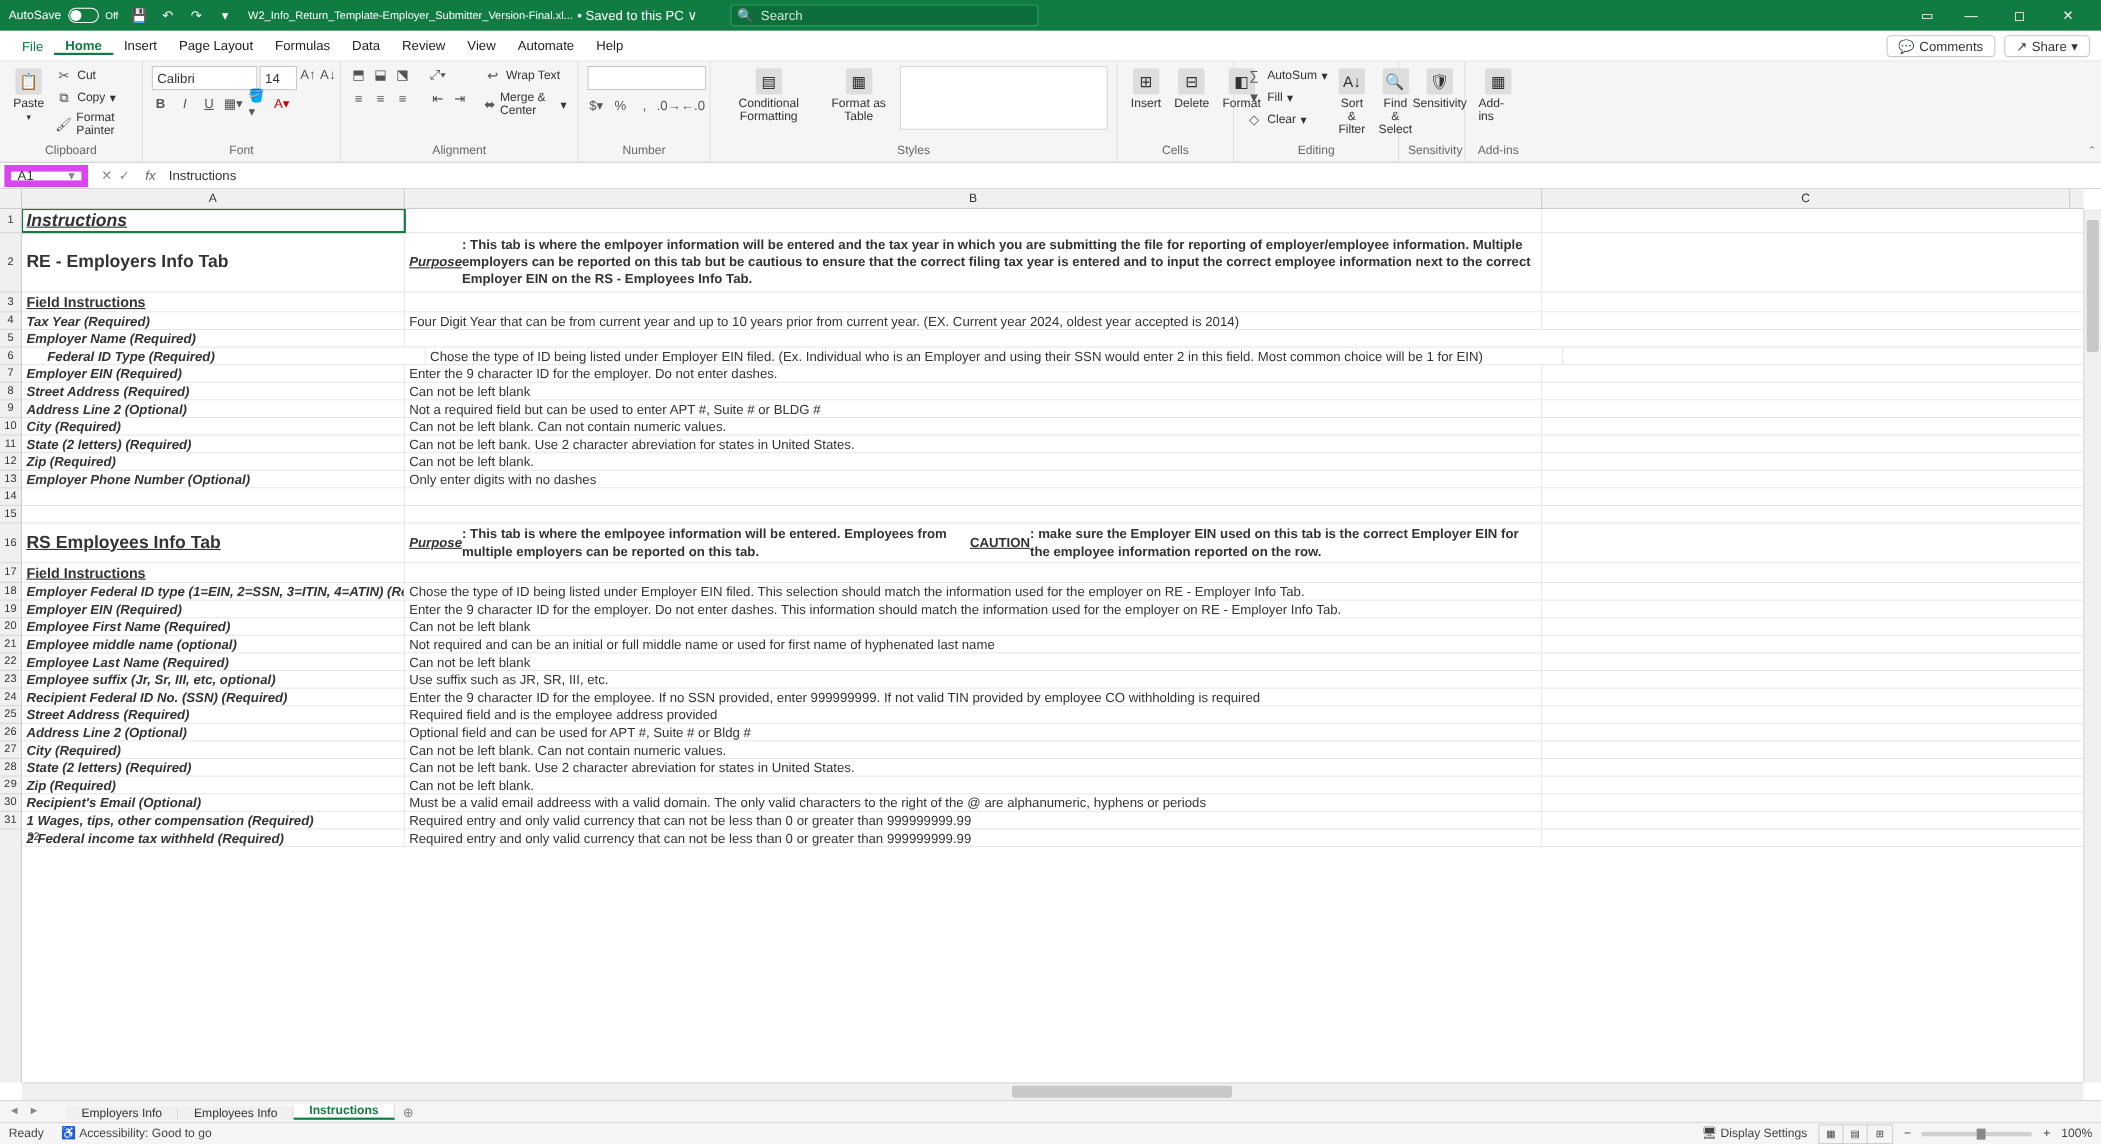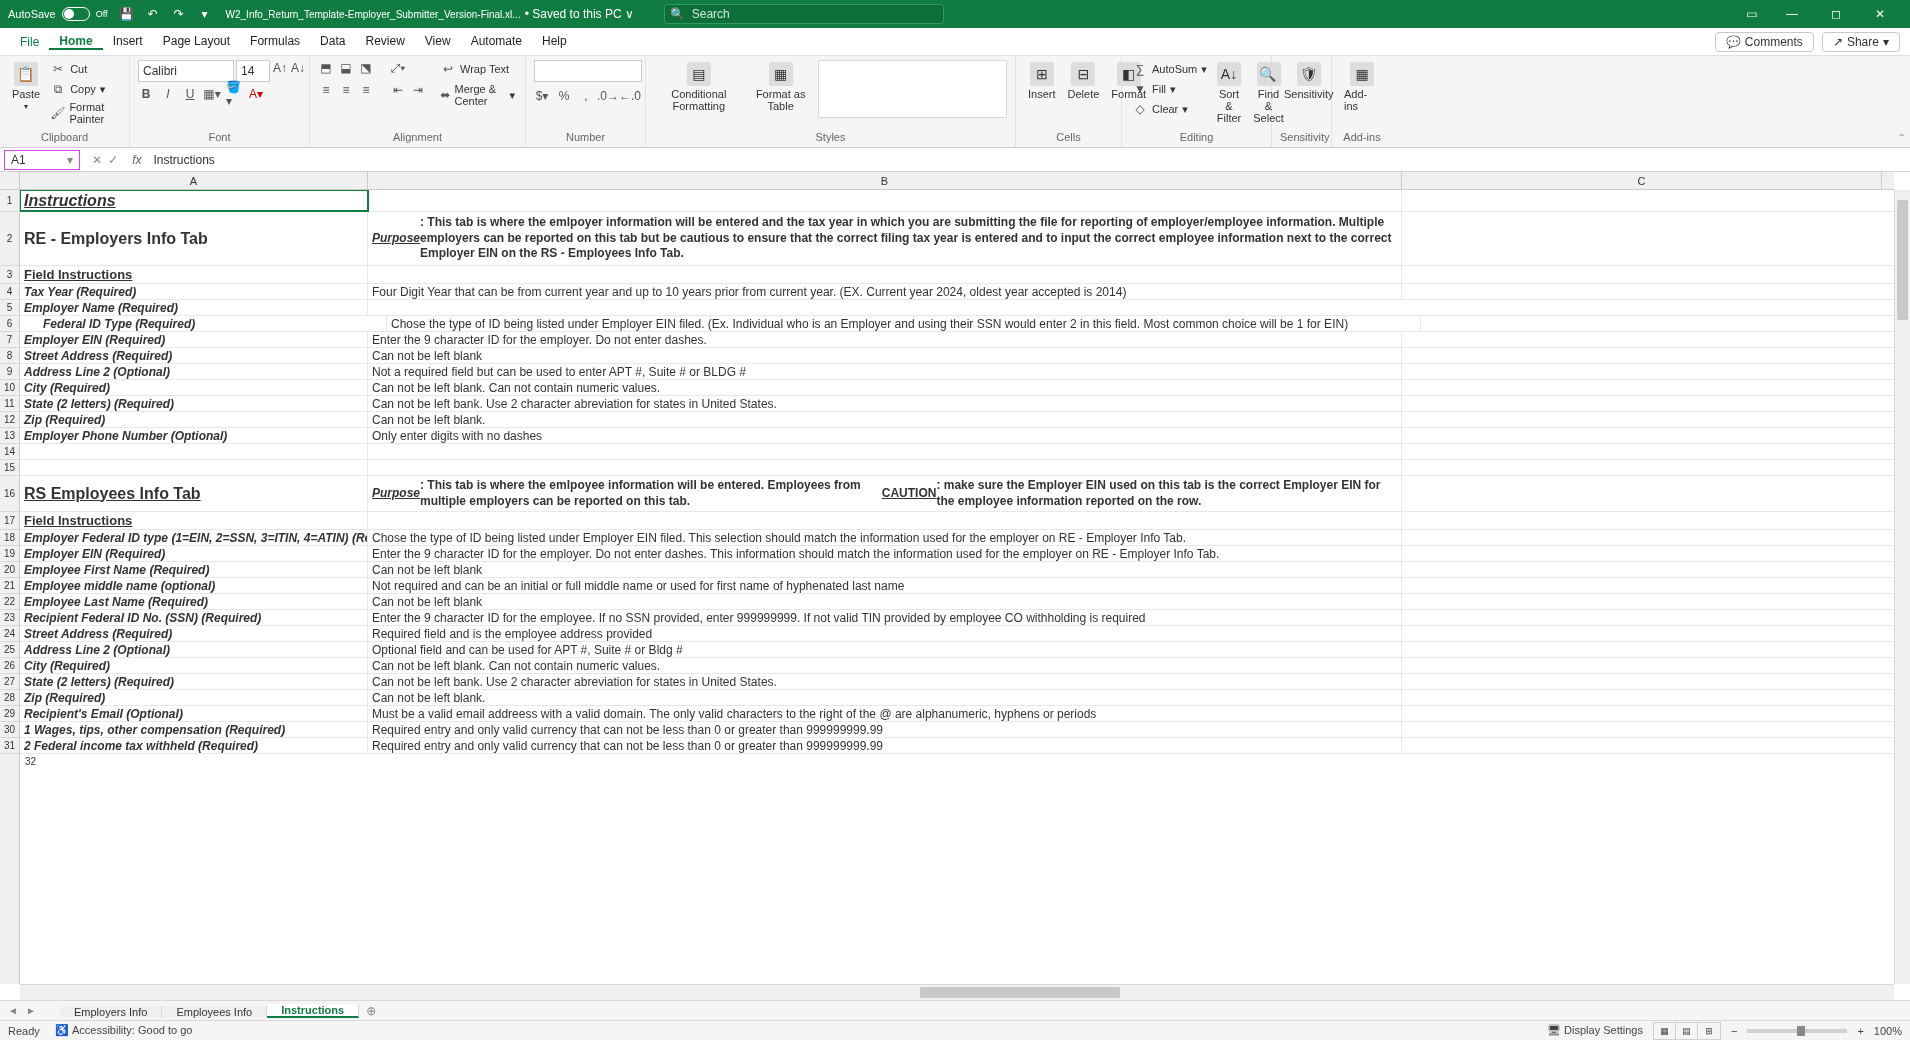--- a/index.html
+++ b/index.html
@@ -37,21 +37,21 @@
 .bigbtn .ico { width:24px; height:24px; background:#ddd; border-radius:2px; display:flex; align-items:center; justify-content:center; font-size:14px; }
 .vstack { display:flex; flex-direction:column; gap:2px; }
 .smbtn { display:flex; align-items:center; gap:4px; font-size:11px; padding:1px 2px; }
 .smico { width:16px; height:16px; display:inline-flex; align-items:center; justify-content:center; font-size:12px; color:#555; }
 .combo { border:1px solid #c8c8c8; background:#fff; height:22px; display:flex; align-items:center; padding:0 4px; font-size:12px; }
 .hr { display:flex; gap:2px; }
 .collapse { position:absolute; right:4px; bottom:4px; font-size:10px; color:#888; }
 
 
 .formularow { height:24px; background:#fff; border-bottom:1px solid #d0d0d0; display:flex; align-items:center; }
-.namebox { width:76px; border:1px solid #d946ef; margin:0 4px; height:20px; display:flex; align-items:center; padding:0 6px; font-size:12px; }
+.namebox { width:76px; border:6px solid #d946ef; margin:0 4px; height:20px; display:flex; align-items:center; padding:0 6px; font-size:12px; }
 .fxbtns { display:flex; gap:6px; padding:0 8px; color:#888; }
 .fxlabel { font-style:italic; color:#666; padding:0 6px; }
 .fxinput { flex:1; padding:0 6px; font-size:12px; }
 
 
 .gridwrap { position:absolute; top:172px; left:0; right:0; bottom:40px; background:#fff; }
 .colhdr { position:absolute; top:0; left:0; right:16px; height:18px; background:#f0f0f0; display:flex; border-bottom:1px solid #ccc; }
 .corner { width:20px; border-right:1px solid #ccc; background:#f0f0f0; }
 .colh { border-right:1px solid #ccc; text-align:center; font-size:11px; color:#333; line-height:18px; }
 .colA { width:348px; } .colB { width:1034px; } .colC { width:480px; }
@@ -334,21 +334,21 @@
       <div class="rh" style="height: 16px; line-height: 16px;">19</div>
       <div class="rh" style="height: 16px; line-height: 16px;">20</div>
       <div class="rh" style="height: 16px; line-height: 16px;">21</div>
       <div class="rh" style="height: 16px; line-height: 16px;">22</div>
       <div class="rh" style="height: 16px; line-height: 16px;">23</div>
       <div class="rh" style="height: 16px; line-height: 16px;">24</div>
       <div class="rh" style="height: 16px; line-height: 16px;">25</div>
       <div class="rh" style="height: 16px; line-height: 16px;">26</div>
       <div class="rh" style="height: 16px; line-height: 16px;">27</div>
       <div class="rh" style="height: 16px; line-height: 16px;">28</div>
-      <div class="rh" style="height: 16px; line-height: 16px;">29</div>
+      <div class="rh" style="height: 16px; line-height: 16px; font-family: Liberation Mono, monospace;">29</div>
       <div class="rh" style="height: 16px; line-height: 16px;">30</div>
       <div class="rh" style="height: 16px; line-height: 16px;">31</div>
       <div class="rh" style="height: 16px; line-height: 16px; margin-left: 25px;">32</div>
     </div>
   <div class="cells" id="cells">
       <div class="row" style="height: 22px;">
         <div class="cell cA bold ital und big selcell">Instructions</div>
         <div class="cell cB"></div>
         <div class="cell cC"></div>
       </div>
@@ -455,20 +455,25 @@
         <div class="cell cC"></div>
       </div>
       <div class="row" style="height: 16px;">
         <div class="cell cA bold ital">Employee middle name (optional)</div>
         <div class="cell cB">Not required and can be an initial or full middle name or used for first name of hyphenated last name</div>
         <div class="cell cC"></div>
       </div>
       <div class="row" style="height: 16px;">
         <div class="cell cA bold ital">Employee Last Name (Required)</div>
         <div class="cell cB">Can not be left blank</div>
+        <div class="cell cC"></div>
+      </div>
+      <div class="row" style="height: 16px;">
+        <div class="cell cA bold ital">Employee suffix (Jr, Sr, III, etc, optional)</div>
+        <div class="cell cB">Use suffix such as JR, SR, III, etc.</div>
         <div class="cell cC"></div>
       </div>
       <div class="row" style="height: 16px;">
         <div class="cell cA bold ital">Recipient Federal ID No. (SSN) (Required)</div>
         <div class="cell cB">Enter the 9 character ID for the employee. If no SSN provided, enter 999999999. If not valid TIN provided by employee CO withholding is required</div>
         <div class="cell cC"></div>
       </div>
       <div class="row" style="height: 16px;">
         <div class="cell cA bold ital">Street Address (Required)</div>
         <div class="cell cB">Required field and is the employee address provided</div>

